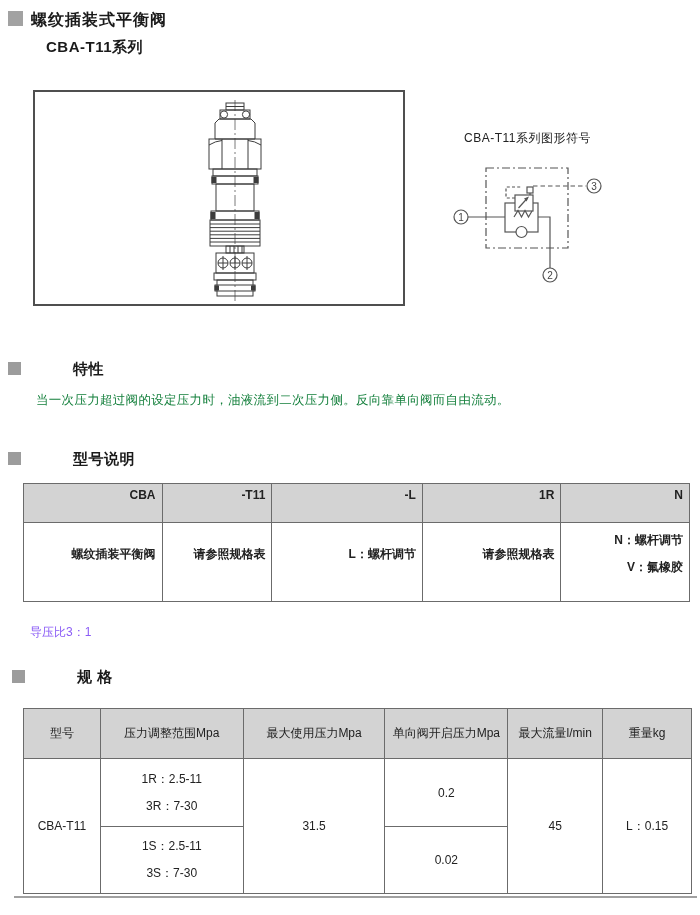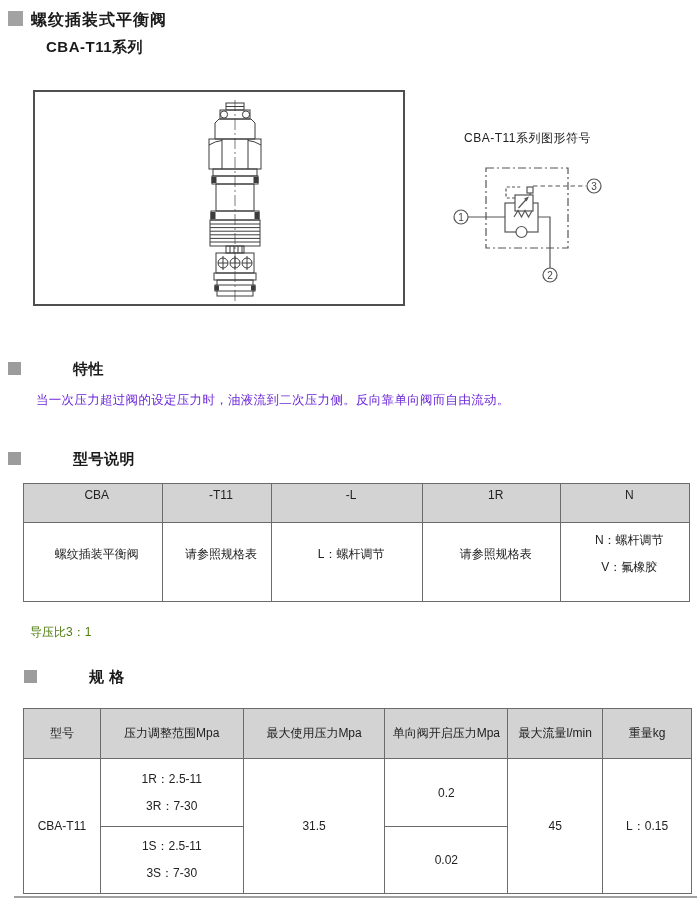--- a/index.html
+++ b/index.html
@@ -18,30 +18,30 @@
   .sq-title { width:15px; height:15px; background:#a2a2a2; }
   .heading-text { font-size:15px; font-weight:bold; letter-spacing:0.5px;padding-left:44px; }
   .page-title-text { font-size:16px; font-weight:bold; letter-spacing:1px;text-align:right; }
   .page-series { font-size:15px; font-weight:bold; letter-spacing:0.5px; }
 
   
   .frame-box { border:2px solid #4f4f4f; background:#fff; }
   .symbol-caption { font-size:12px; color:#222; text-align:center; letter-spacing:0.5px; }
 
   
-  .para { font-size:12.5px; color:#6d28d9; letter-spacing:0.3px; }
+  .para { font-size:12.5px; color:#15803d; letter-spacing:0.3px; }
 
   
   table { border-collapse:collapse; table-layout:fixed; font-size:12px; color:#222; }
   td, th { border:1px solid #6b6b6b; font-weight:normal; }
   .hdr { background:#d3d3d3; }
-  .model-table td, .model-table th { text-align:center; padding:4px 6px 20px 14px; vertical-align:middle; }
+  .model-table td, .model-table th { text-align:right; padding:4px 6px 20px 14px; vertical-align:middle;font-weight:bold; }
   .spec-table td, .spec-table th { text-align:center; padding:2px 4px; vertical-align:middle; }
   .two-line span { display:block; line-height:27px; }
-  .note { font-size:12px; color:#4d7c0f; }
+  .note { font-size:12px; color:#8b5cf6; }
 
   .divider { background:#a0a0a0; height:2px; }
 
   svg { display:block; }
 </style>
 </head>
 <body>
 
 <div class="abs" style="top:10px; left:8px;">
   <span class="sq sq-title"></span><span class="page-title-text">螺纹插装式平衡阀</span>
@@ -185,21 +185,21 @@
     <td class="two-line">
       <span>N：螺杆调节</span>
       <span>V：氟橡胶</span>
     </td>
   </tr>
 </tbody>
   </table>
 
 <div class="abs note" style="top:624px; left:30px;">导压比3：1</div>
 
-<div class="abs" style="top:668px; left:24px;">
+<div class="abs" style="top:668px; left:12px;">
   <span class="sq"></span><span class="heading-text">规 格</span>
 </div>
 
 <table class="abs spec-table" style="top:708px; left:23px; width:669px;">
   <colgroup>
     <col style="width:11.5%">
       <col style="width:21.4%">
       <col style="width:21.2%">
       <col style="width:18.4%">
       <col style="width:14.2%">

